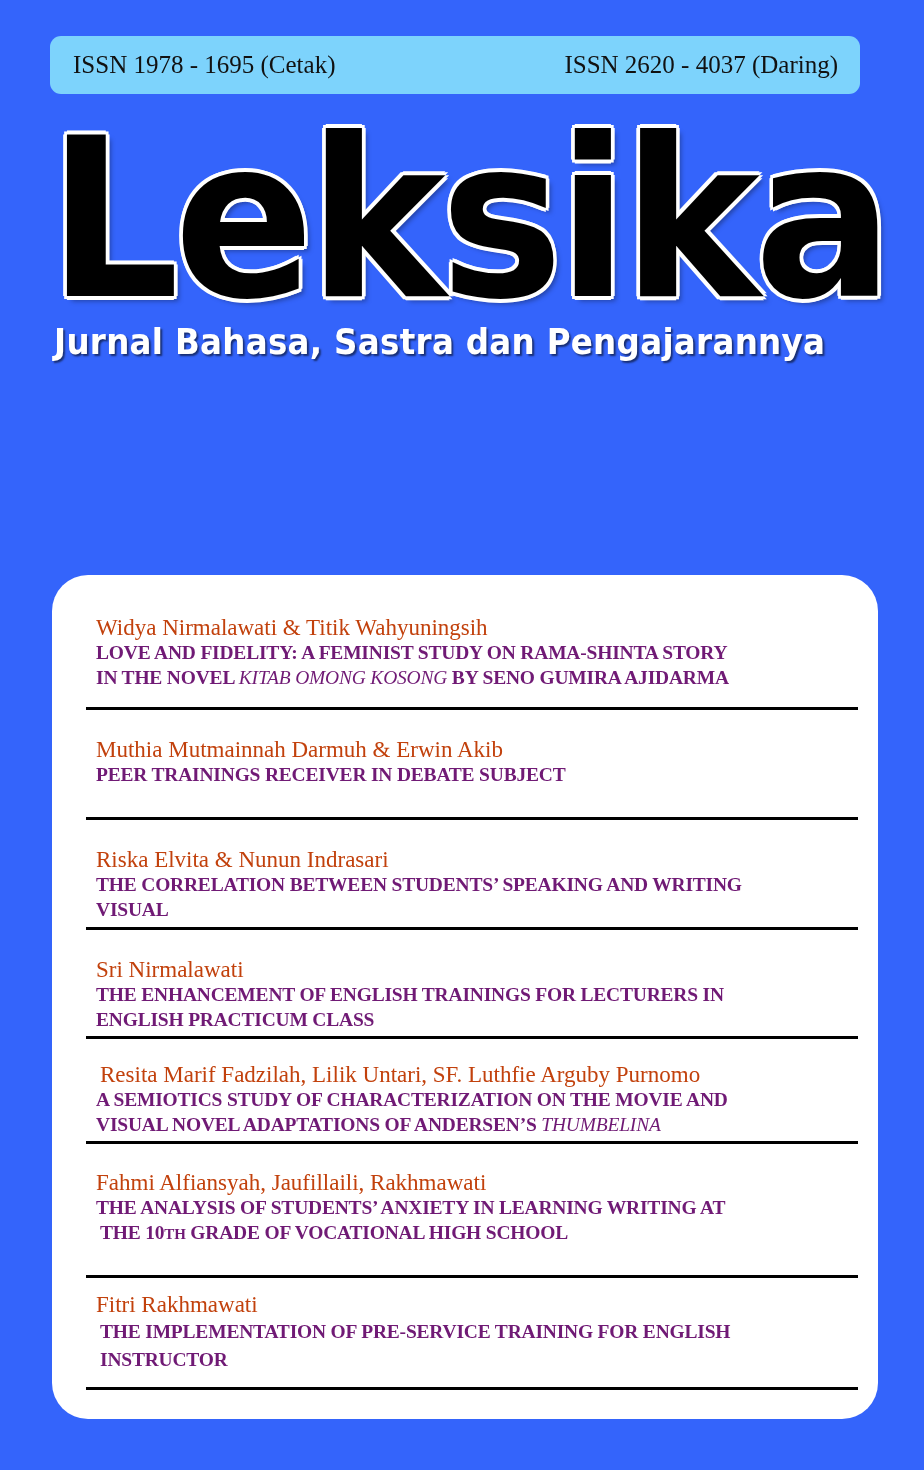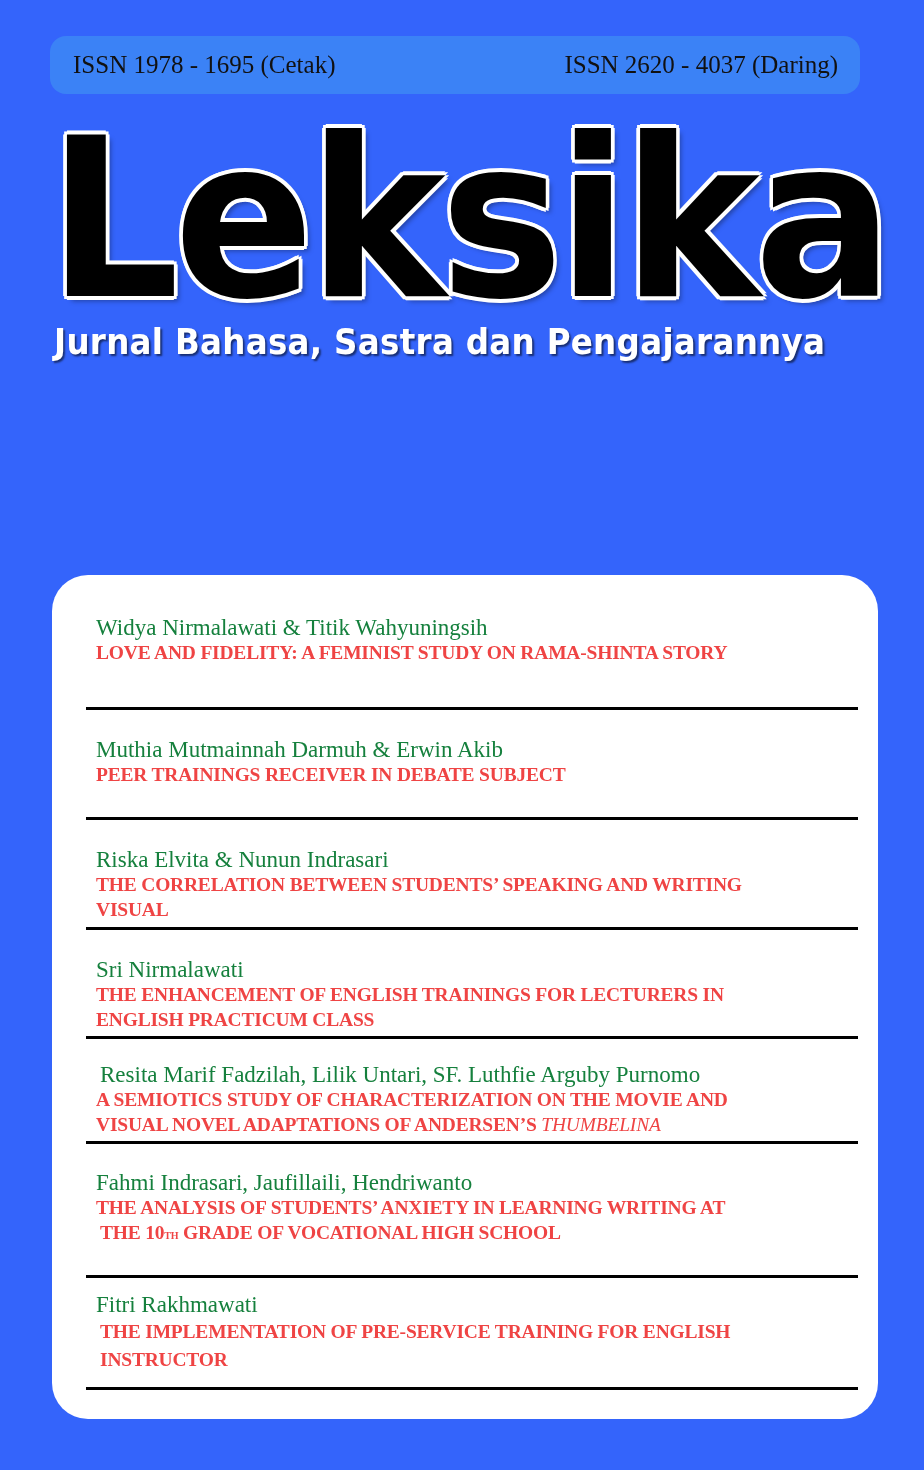--- a/index.html
+++ b/index.html
@@ -4,21 +4,21 @@
   <style>
     html, body { margin:0; padding:0; }
     body {
       width:924px; height:1470px; overflow:hidden;
       background:#3464fb;
       position:relative;
       font-family:"Liberation Serif", serif;
     }
     .issn-bar {
       position:absolute; left:50px; top:36px; width:810px; height:58px;
-      background:#3b82f6; border-radius:16px;
+      background:#7dd3fc; border-radius:11px;
       display:flex; justify-content:space-between; align-items:center;
       box-sizing:border-box; padding:0 22px 0 23px;
       font-size:25px; color:#111;
     }
     .title {
       position:absolute; left:48px; top:108px;
       font-family:"DejaVu Sans", sans-serif; font-weight:bold;
       font-size:222px; line-height:1; letter-spacing:-6px;
       color:#000;
       -webkit-text-stroke:0;
@@ -39,47 +39,48 @@
     }
     .toc {
       position:absolute; left:52px; top:575px; width:826px; height:844px;
       background:#fff; border-radius:36px;
     }
     .article {
       position:absolute; left:34px; width:772px;
       border-bottom:3px solid #000;
     }
     .author {
-      font-size:23px; color:#15803d; line-height:26px;
+      font-size:23px; color:#c2410c; line-height:26px;
       margin-left:10px;
     }
     .atitle {
-      font-size:19.5px; font-weight:bold; color:#ef4444; line-height:24.5px;
+      font-size:19.5px; font-weight:bold; color:#701a75; line-height:24.5px;
       margin-left:10px; letter-spacing:-0.2px;font-family:Liberation Serif, serif;
     }
     .atitle i { font-weight:normal; font-style:italic; }
-    .sup-th { font-size:10px; }
+    .sup-th { font-size:15px; }
   </style>
 </head>
 <body>
 
 <div class="issn-bar">
   <span>ISSN 1978 - 1695 (Cetak)</span>
   <span>ISSN 2620 - 4037 (Daring)</span>
 </div>
 
 <div class="title">Leksika</div>
 <div class="subtitle">Jurnal Bahasa, Sastra dan Pengajarannya</div>
 
 <div class="toc">
 
   <div class="article" style="top:40px;height:92px;">
     <div class="author">Widya Nirmalawati &amp; Titik Wahyuningsih</div>
     <div class="atitle">
       <div>LOVE AND FIDELITY: A FEMINIST STUDY ON RAMA-SHINTA STORY</div>
+      <div><span>IN THE NOVEL </span><i>KITAB OMONG KOSONG</i><span> BY SENO GUMIRA AJIDARMA</span></div>
     </div>
   </div>
 
   <div class="article" style="top:162px;height:80px;">
     <div class="author">Muthia Mutmainnah Darmuh &amp; Erwin Akib</div>
     <div class="atitle">
       <div>PEER TRAININGS RECEIVER IN DEBATE SUBJECT</div>
     </div>
   </div>
 
@@ -101,21 +102,21 @@
 
   <div class="article" style="top:487px;height:79px;">
     <div class="author" style="margin-left:14px;">Resita Marif Fadzilah, Lilik Untari, SF. Luthfie Arguby Purnomo</div>
     <div class="atitle">
       <div>A SEMIOTICS STUDY OF CHARACTERIZATION ON THE MOVIE AND</div>
       <div><span>VISUAL NOVEL ADAPTATIONS OF ANDERSEN’S </span><i>THUMBELINA</i></div>
     </div>
   </div>
 
   <div class="article" style="top:595px;height:105px;">
-    <div class="author">Fahmi Indrasari, Jaufillaili, Hendriwanto</div>
+    <div class="author">Fahmi Alfiansyah, Jaufillaili, Rakhmawati</div>
     <div class="atitle">
       <div>THE ANALYSIS OF STUDENTS’ ANXIETY IN LEARNING WRITING AT</div>
       <div style="margin-left:4px;"><span>THE 10</span><span class="sup-th">TH</span><span> GRADE OF VOCATIONAL HIGH SCHOOL</span></div>
     </div>
   </div>
 
   <div class="article" style="top:717px;height:95px;">
     <div class="author">Fitri Rakhmawati</div>
     <div class="atitle" style="margin-left:14px;line-height:28px;">
       <div>THE IMPLEMENTATION OF PRE-SERVICE TRAINING FOR ENGLISH</div>

